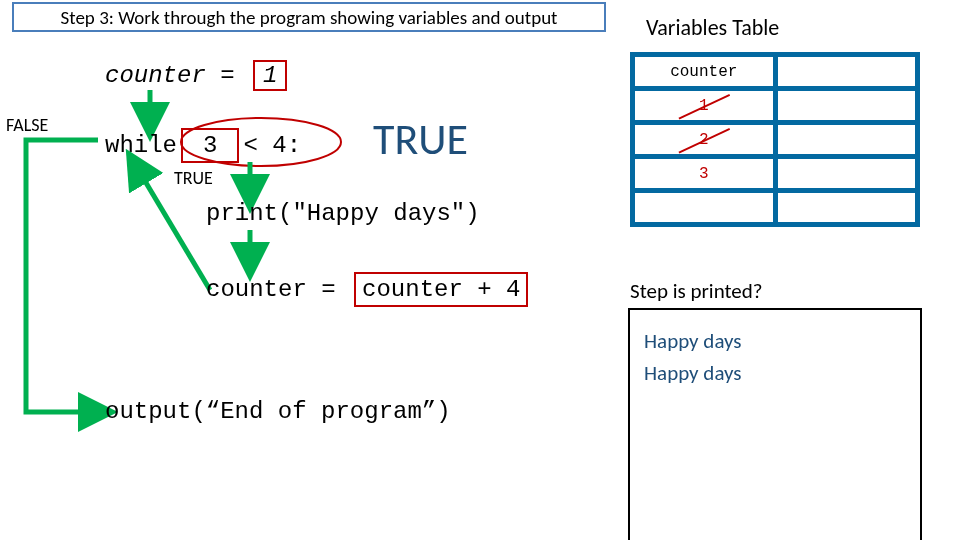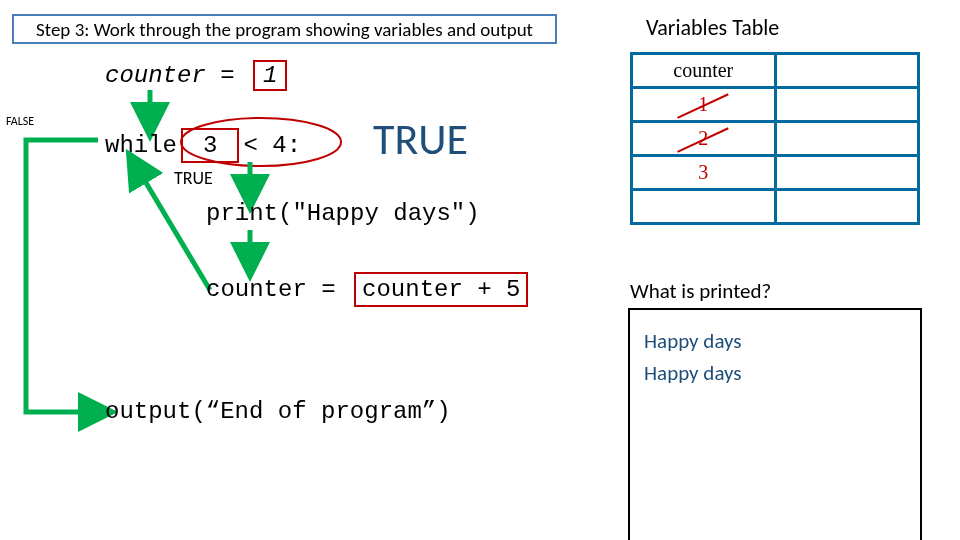--- a/index.html
+++ b/index.html
@@ -10,58 +10,58 @@
     background: #fff;
     font-family: Calibri, Arial, sans-serif;
     position: relative;
     color: #000;
   }
   .mono { font-family: Consolas, "Courier New", monospace; }
   .abs { position: absolute; }
 
   
   .step-banner {
-    left: 12px; top: 14px; width: 545px; height: 30px;
+    left: 12px; top: 2px; width: 594px; height: 30px;
     border: 2px solid #4a7ebb;
     text-align: center;
     font-size: 19px;
     line-height: 27px;
   }
 
   
   .code-line { font-size: 24px; }
   .box-red { border: 2px solid #c00000; display: inline-block; }
 
   .true-big {
     font-size: 44px;
     font-weight: 400;
     color: #1f4e79;
   }
   .true-small { font-size: 18px; }
   .false-lbl {
-    font-size: 12px;
+    font-size: 18px;
     color: #000;
   }
 
   
   svg.arrow { position: absolute; overflow: visible; }
 
   
   .vt-title { font-size: 22px; }
   .vt {
     border-collapse: collapse;
     width: 290px;
   }
   .vt td {
-    border: 3px solid #0369a1;
+    border: 5px solid #0369a1;
     height: 34px;
     width: 50%;
     text-align: center;
-    font-size: 20px;
-    font-family: Liberation Serif, serif;
+    font-size: 16px;
+    font-family: Liberation Mono, monospace;
   }
   .vt td.strike {
     color: #c00000;
     position: relative;
   }
   .vt td.strike::after {
     content: "";
     position: absolute;
     left: 45%; right: 45%;
     top: 50%;
@@ -144,21 +144,21 @@
   <defs>
       <marker id="ah5" markerWidth="8" markerHeight="8" refX="4" refY="4" orient="auto">
     <path d="M0,0 L8,4 L0,8 Z" fill="#00b050"></path>
       </marker>
     </defs>
   <line x1="12" y1="0" x2="12" y2="32" stroke="#00b050" stroke-width="5" marker-end="url(#ah5)"></line>
 </svg>
 
 <div class="abs mono code-line" style="left:206px; top:272px;">
   <span>counter =</span>
-  <span class="box-red" style="padding:2px 6px; margin-left:4px;">counter + 5</span>
+  <span class="box-red" style="padding:2px 6px; margin-left:4px;">counter + 4</span>
 </div>
 
 <div class="abs mono code-line" style="left:105px; top:398px;">output(“End of program”)</div>
 
 <div class="abs vt-title" style="left:630px; top:14px;margin-left:16px;">Variables Table</div>
 
 <table class="abs vt" style="left:630px; top:52px;">
   <tbody>
       <tr>
     <td>counter</td>
@@ -176,18 +176,18 @@
     <td class="cur">3</td>
     <td></td>
   </tr>
   <tr>
     <td></td>
     <td></td>
   </tr>
 </tbody>
   </table>
 
-<div class="abs printed-q" style="left:630px; top:278px;">What is printed?</div>
+<div class="abs printed-q" style="left:630px; top:278px;">Step is printed?</div>
 
 <div class="abs" style="left:628px; top:308px; width:294px; height:256px; border:2px solid #000; padding:18px 14px;">
   <div class="printed-line">Happy days</div>
   <div class="printed-line" style="margin-top:6px;">Happy days</div>
 </div>
 
 </body></html>

